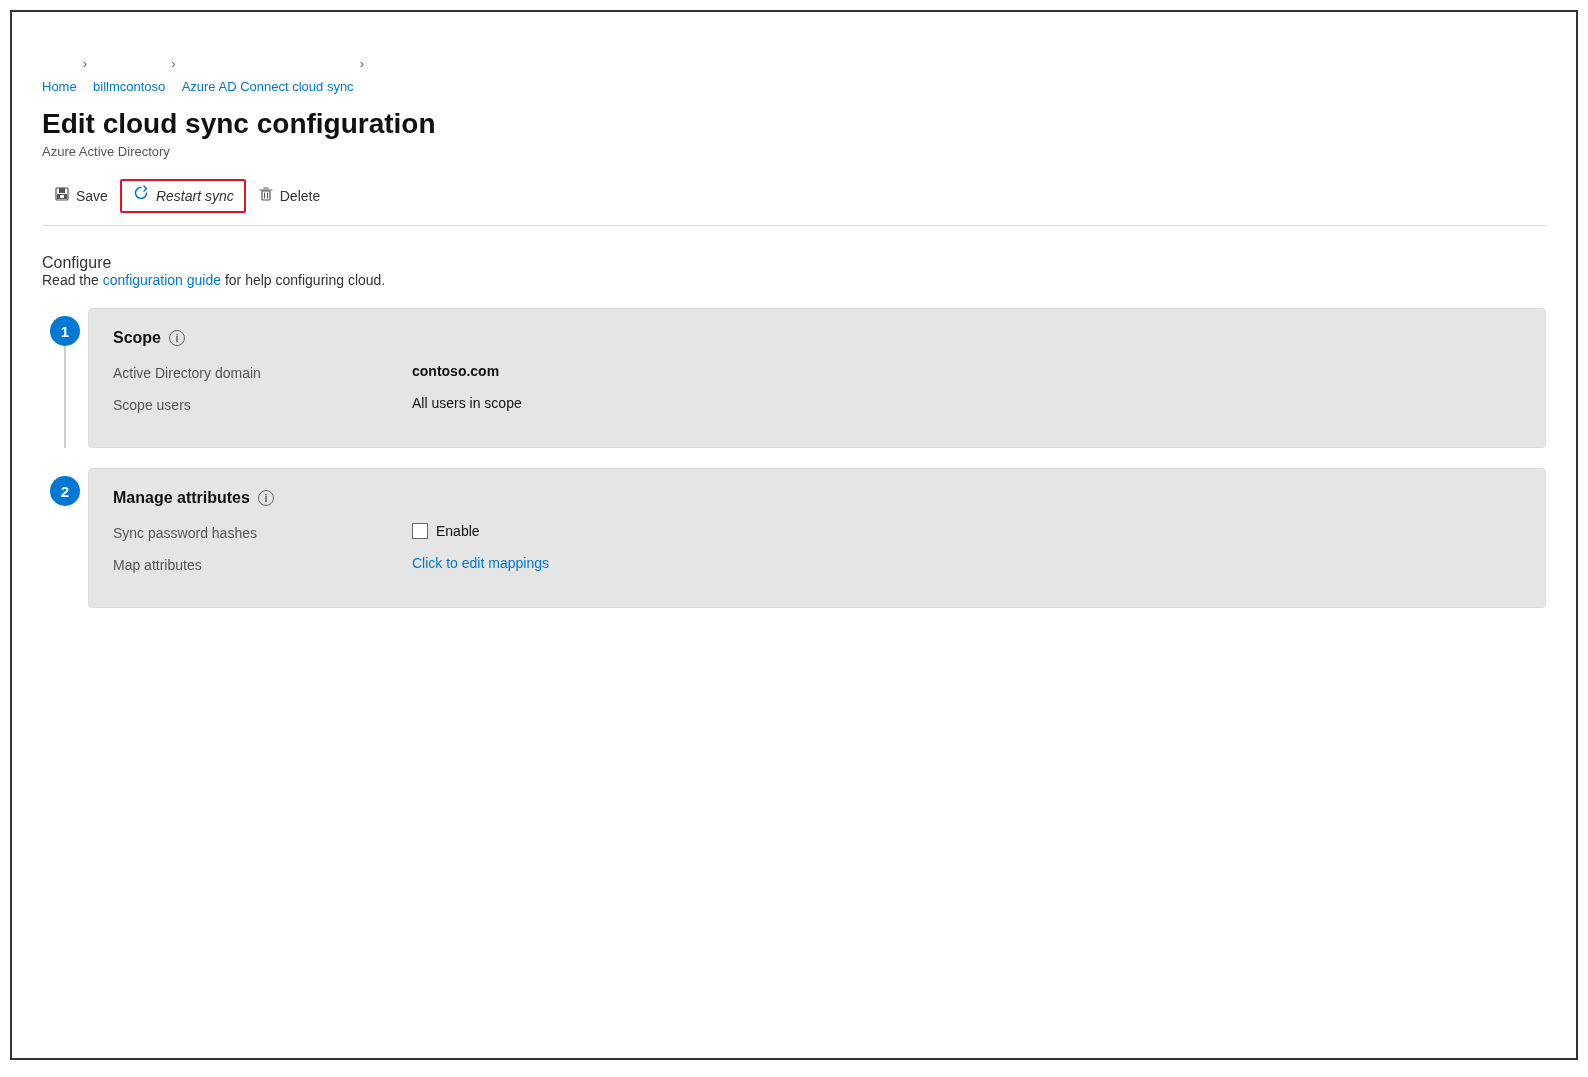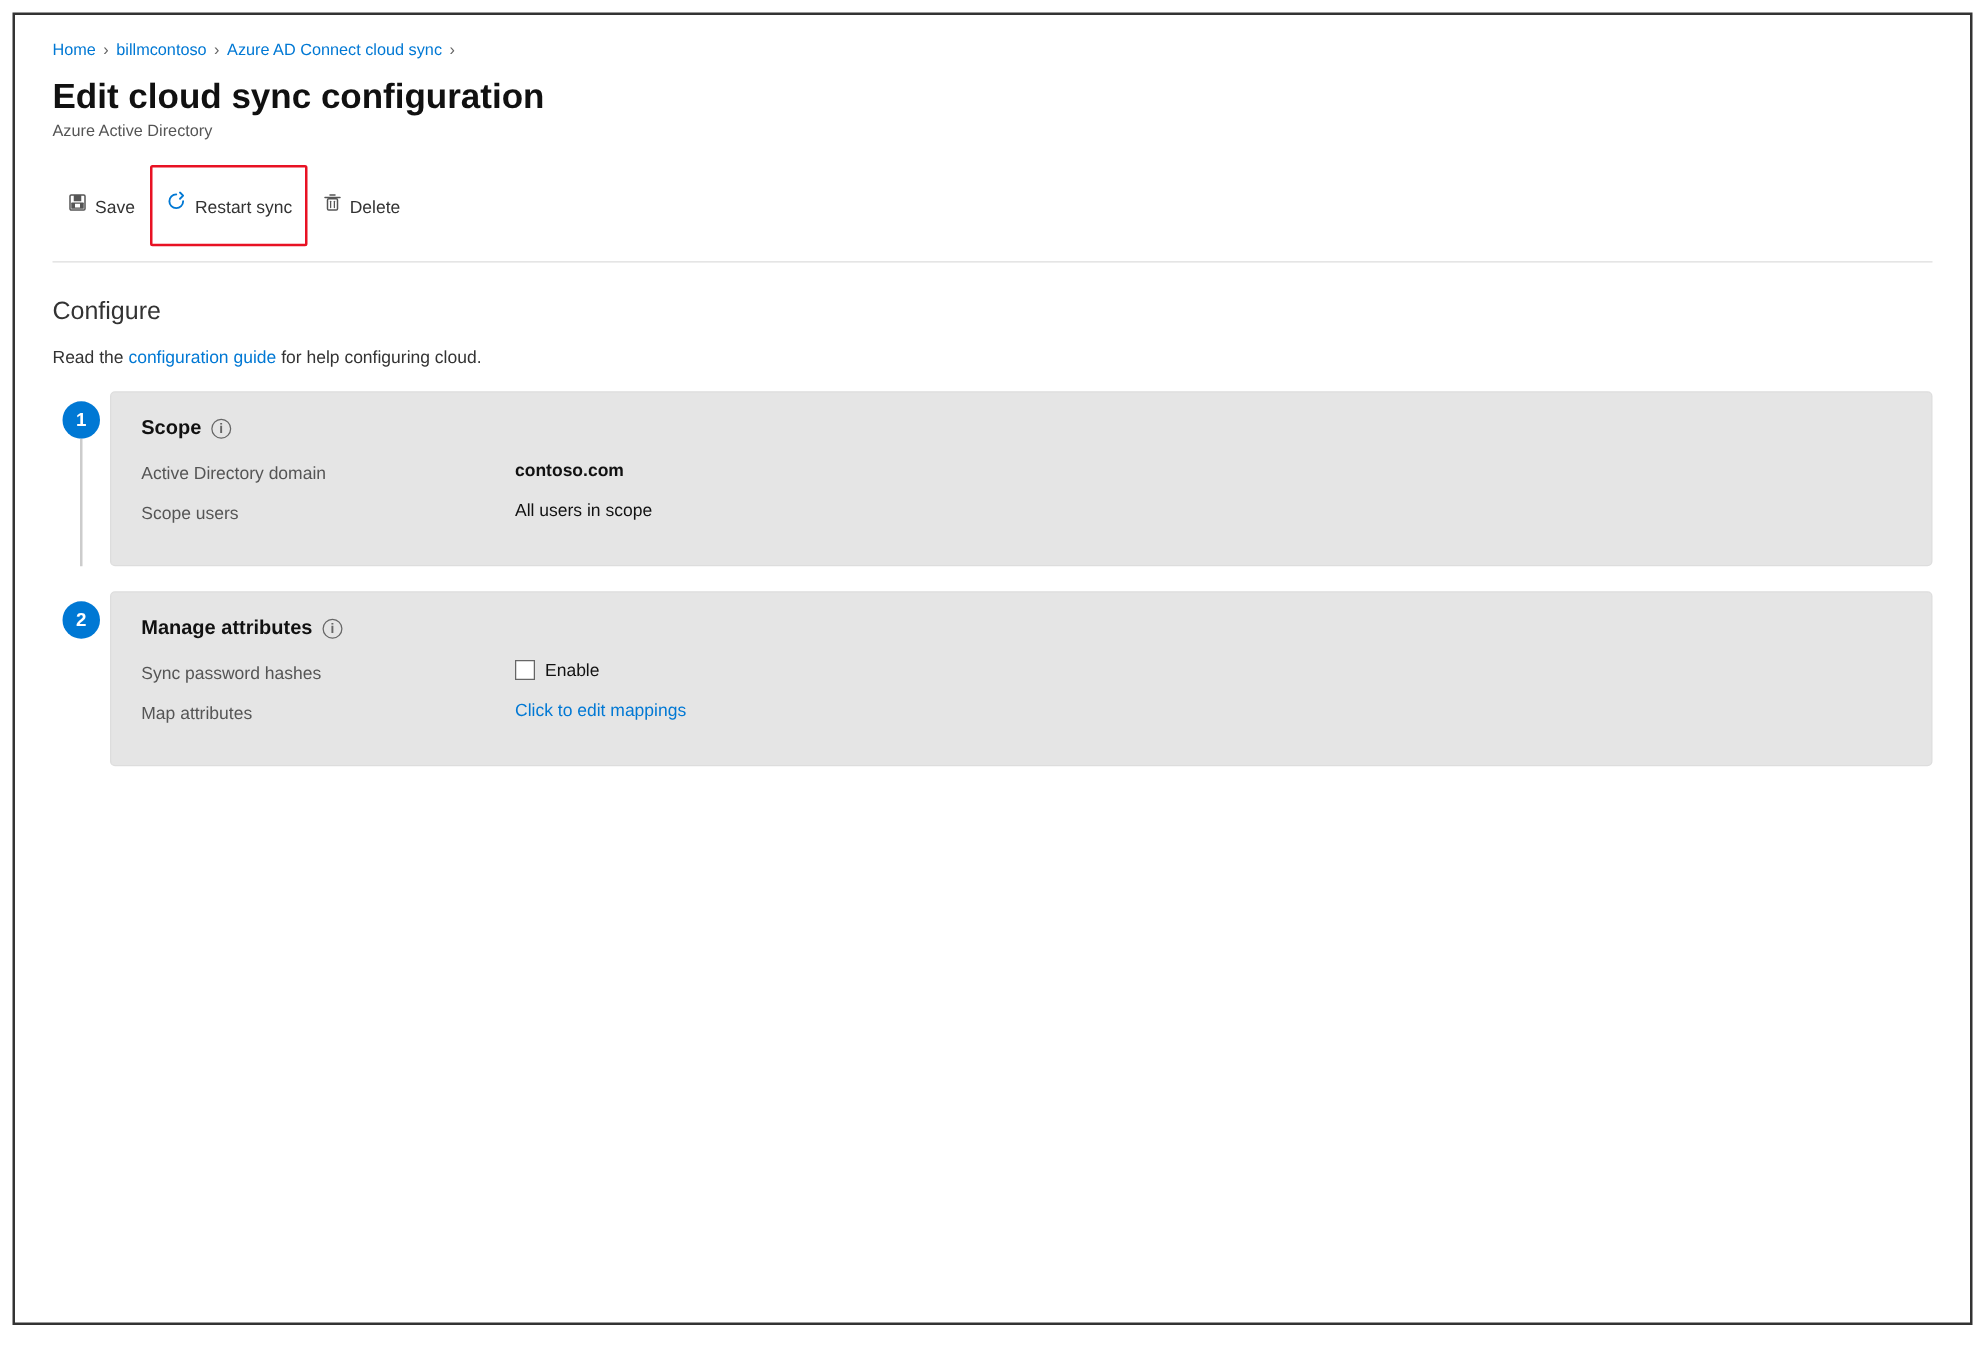--- a/index.html
+++ b/index.html
@@ -23,20 +23,21 @@
       color: #0078d4;
       margin-bottom: 14px;
     }
     .breadcrumb span {
       color: #666;
     }
     .breadcrumb a {
       color: #0078d4;
       text-decoration: none;
       cursor: pointer;
+      margin-top: 47px;
     }
     .page-title {
       font-size: 28px;
       font-weight: 600;
       color: #111;
       margin-bottom: 4px;
     }
     .page-subtitle {
       font-size: 13px;
       color: #555;
@@ -57,34 +58,35 @@
       padding: 6px 12px;
       background: none;
       border: none;
       cursor: pointer;
       font-size: 14px;
       color: #333;
       border-radius: 2px;
     }
     .toolbar-btn.highlighted {
       border: 2px solid #e81123;
-      padding: 19px 10px;
+      padding: 4px 10px;
+      font-style: italic;
     }
     .toolbar-btn .icon {
       font-size: 16px;
       color: #555;
     }
     .toolbar-btn.highlighted .icon {
       color: #0078d4;
     }
     .section-title {
-      font-size: 20px;
+      font-size: 16px;
       font-weight: 400;
       color: #333;
-      margin-bottom: 16px;
+      margin-bottom: 0;
     }
     .config-intro {
       font-size: 14px;
       color: #333;
       margin-bottom: 20px;
     }
     .config-intro a {
       color: #0078d4;
       text-decoration: none;
       text-align: right;

